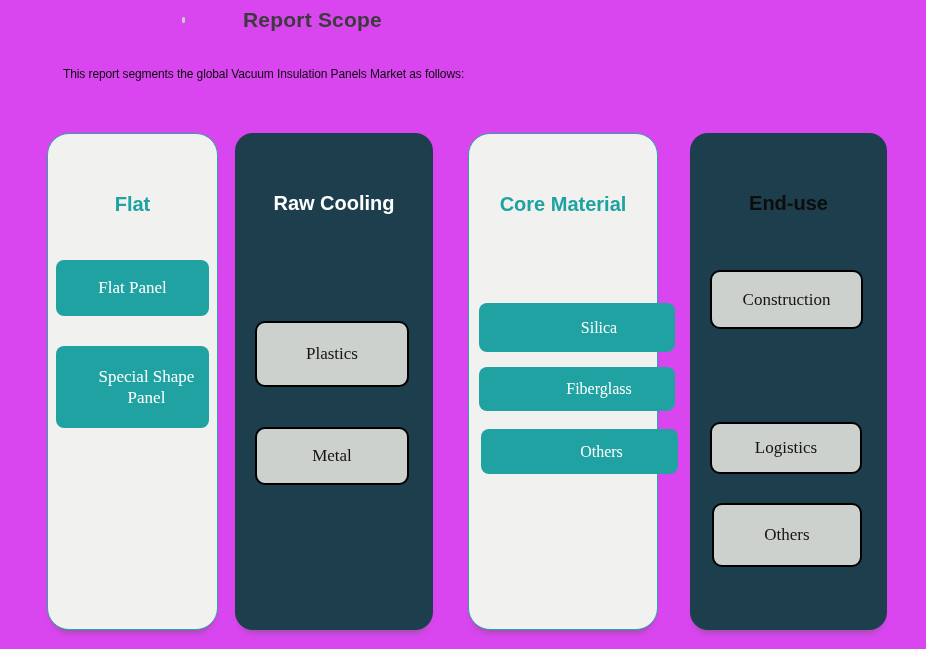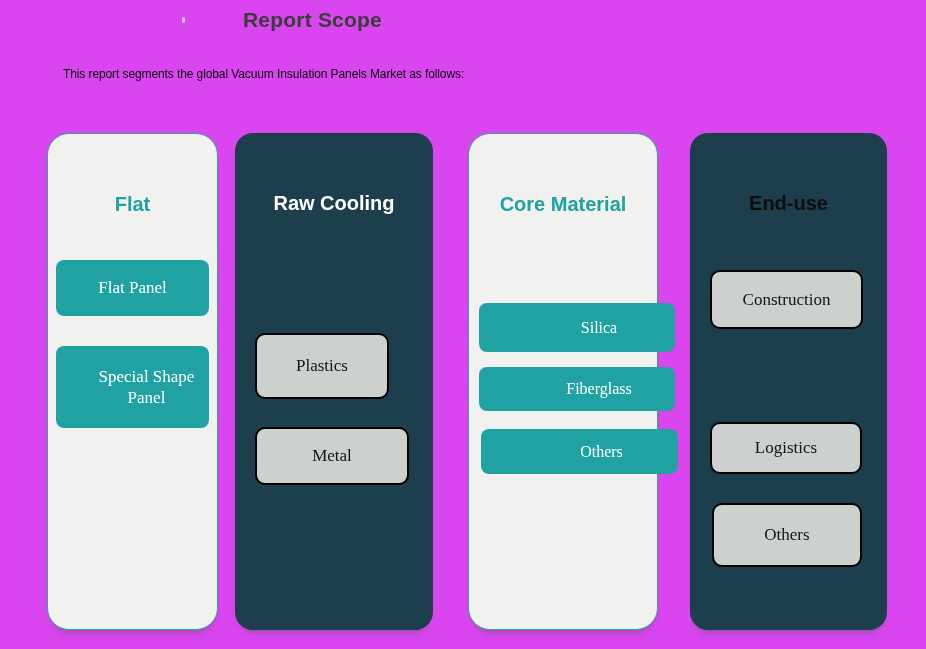--- a/index.html
+++ b/index.html
@@ -50,21 +50,21 @@
     background:#21a2a2;color:#ffffff;border-radius:8px;font-size:17px;
   }
   .item.gray{
     background:#ccd1ce;color:#141414;border:2px solid #000000;
     border-radius:10px;font-size:17px;
   }
   #col-core .item{font-size:16px;padding-left:44px;}
   
   #col-type .item0{left:8px;top:126px;width:153px;height:56px;}
   #col-type .item1{left:8px;top:212px;width:153px;height:82px;padding-left:28px;}
-  #col-raw .item0{left:20px;top:200px;width:134px;height:66px;}
+  #col-raw .item0{left:20px;top:188px;width:154px;height:66px;}
   #col-raw .item1{left:20px;top:294px;width:154px;height:58px;}
   #col-core .item0{left:10px;top:169px;width:196px;height:49px;}
   #col-core .item1{left:10px;top:233px;width:196px;height:44px;}
   #col-core .item2{left:12px;top:295px;width:197px;height:45px;}
   #col-enduse .item0{left:20px;top:137px;width:153px;height:59px;}
   #col-enduse .item1{left:20px;top:210px;width:153px;height:61px;}
   #col-enduse .item2{left:20px;top:289px;width:152px;height:52px;}
   #col-enduse .item3{left:22px;top:370px;width:150px;height:64px;}
 </style>
 </head>

